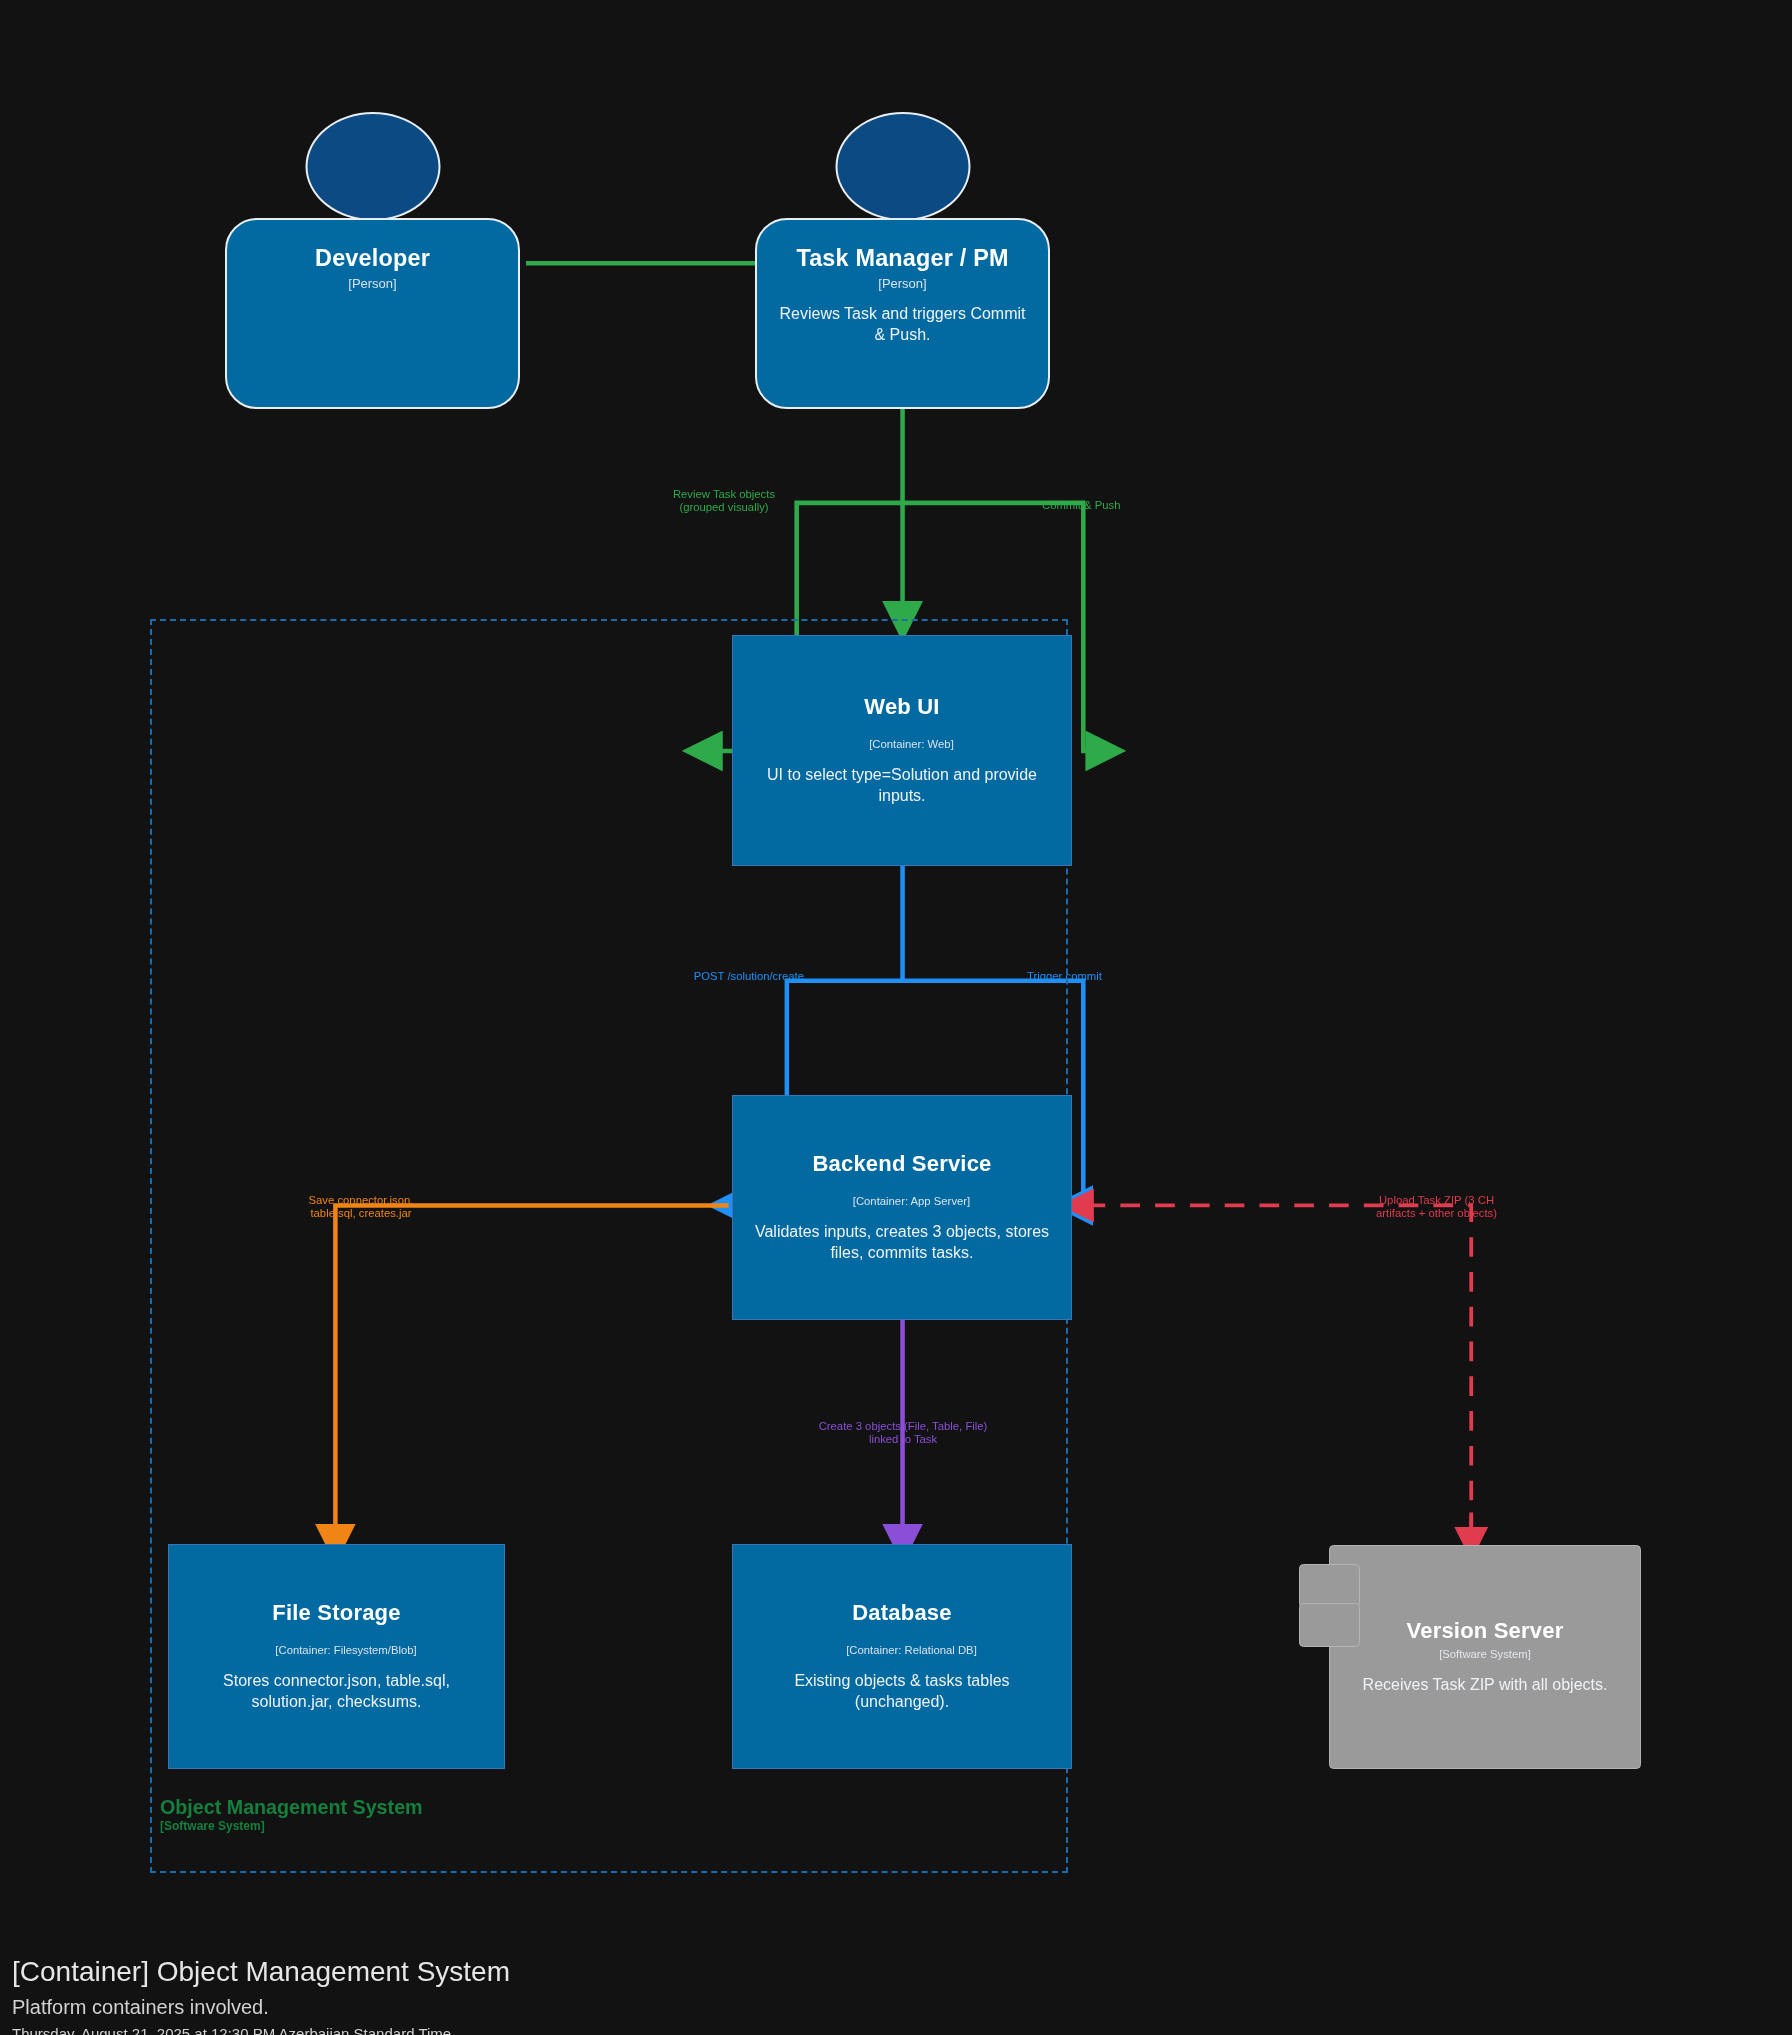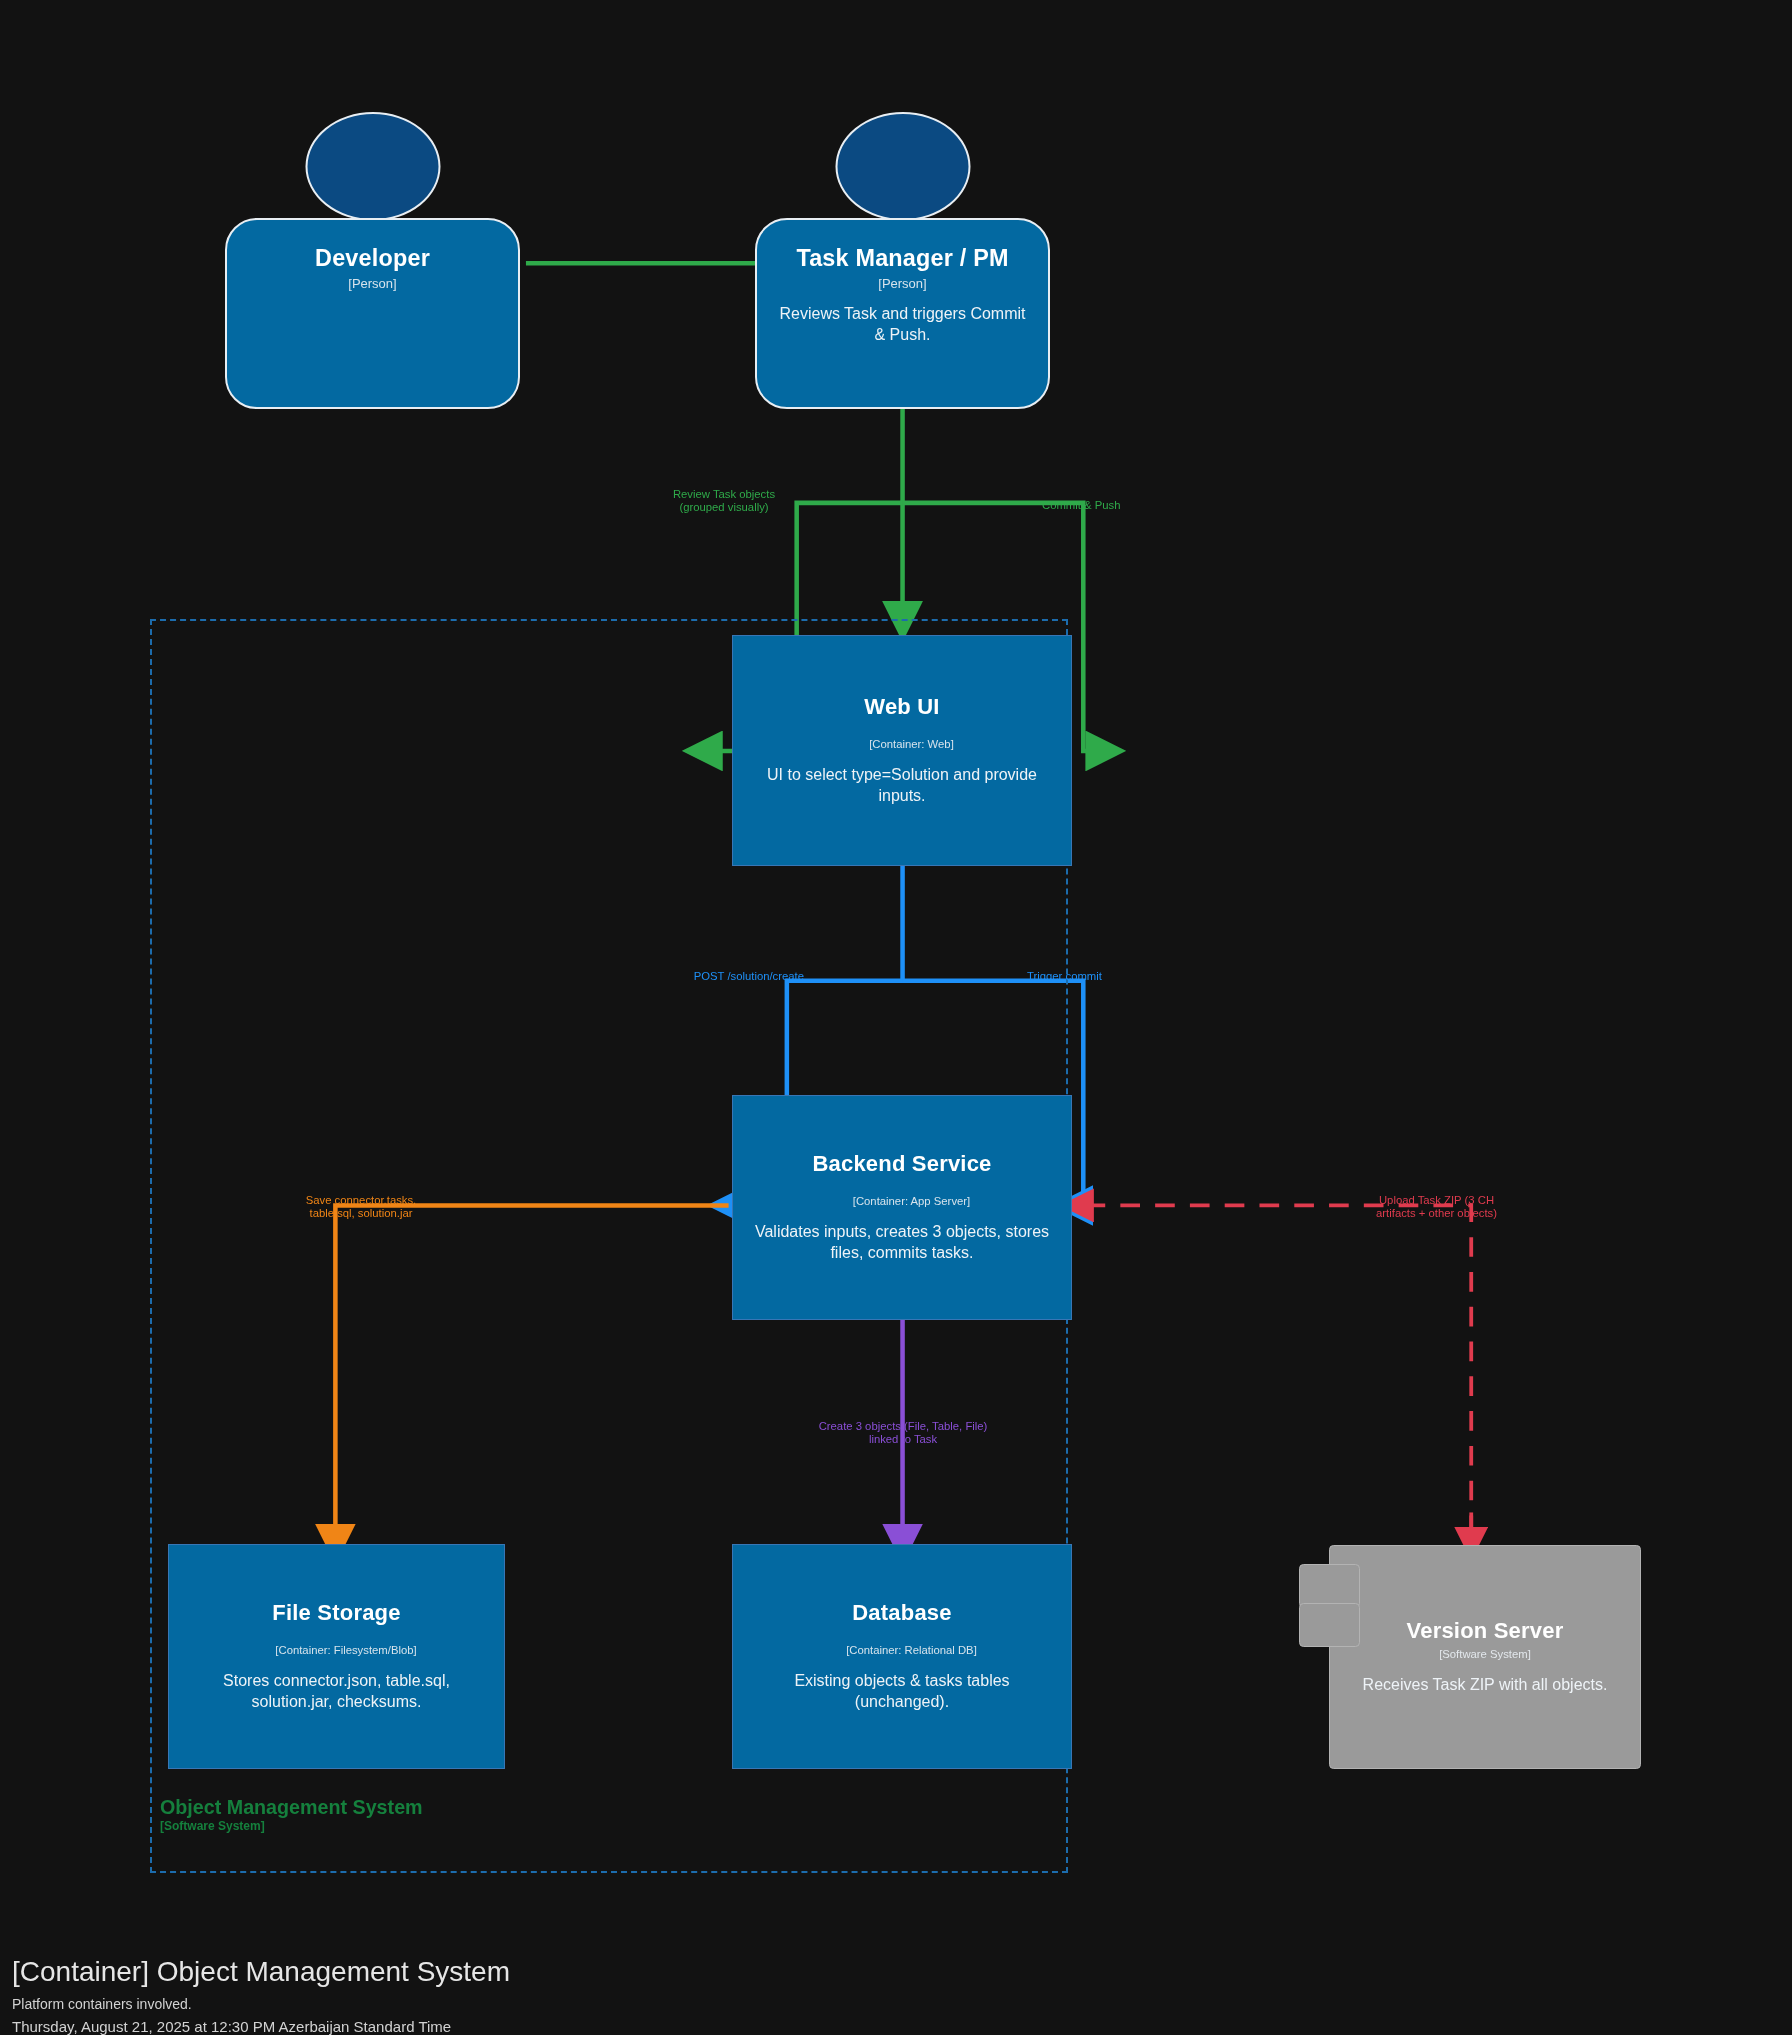--- a/index.html
+++ b/index.html
@@ -145,21 +145,21 @@
     line-height: 1.2;
   }
 
   
   .footer {
     position: absolute;
     left: 12px;
     color: #d8d8d8;
   }
   .footer .f-title { font-size: 28px; color: #e6e6e6; }
-  .footer .f-sub   { font-size: 14px; color: #d2d2d2; margin-top: 7.6px; }
+  .footer .f-sub   { font-size: 20px; color: #d2d2d2; margin-top: 7.6px; }
   .footer .f-date  { font-size: 15px; color: #d2d2d2; margin-top: 6px; }
 </style>
 </head>
 <body>
 
 <div id="stage">
 
   <svg class="layer" viewBox="0 0 2370 2691">
     <defs>
       <marker id="ah-green" markerWidth="9" markerHeight="9" refX="4.2" refY="4.5" orient="auto">
@@ -273,21 +273,21 @@
   <div class="elabel chip" style="left:833px; top:246px; width:136px;">Select Solution; paste JSON + DDL; upload JAR</div>
 
   <div class="elabel green" style="left:650px; top:488px; width:148px;">Review Task objects (grouped visually)</div>
 
   <div class="elabel green" style="left:1042px; top:499px; width:106px; text-align:left;">Commit &amp; Push</div>
 
   <div class="elabel blue" style="left:679px; top:970px; width:125px; text-align:right;">POST /solution/create</div>
 
   <div class="elabel blue" style="left:1027px; top:970px; width:106px; text-align:left;">Trigger commit</div>
 
-  <div class="elabel orange" style="left:293px; top:1194px; width:136px;">Save connector.tasks, table.sql, solution.jar</div>
+  <div class="elabel orange" style="left:293px; top:1194px; width:136px;">Save connector.json, table.sql, creates.jar</div>
 
   <div class="elabel purple" style="left:812px; top:1420px; width:182px;">Create 3 objects (File, Table, File) linked to Task</div>
 
   <div class="elabel red" style="left:1361px; top:1194px; width:151px;">Upload Task ZIP (3 CH artifacts + other objects)</div>
 
   <div class="footer" style="top:1956px;">
     <div class="f-title">[Container] Object Management System</div>
     <div class="f-sub">Platform containers involved.</div>
     <div class="f-date">Thursday, August 21, 2025 at 12:30 PM Azerbaijan Standard Time</div>
   </div>

